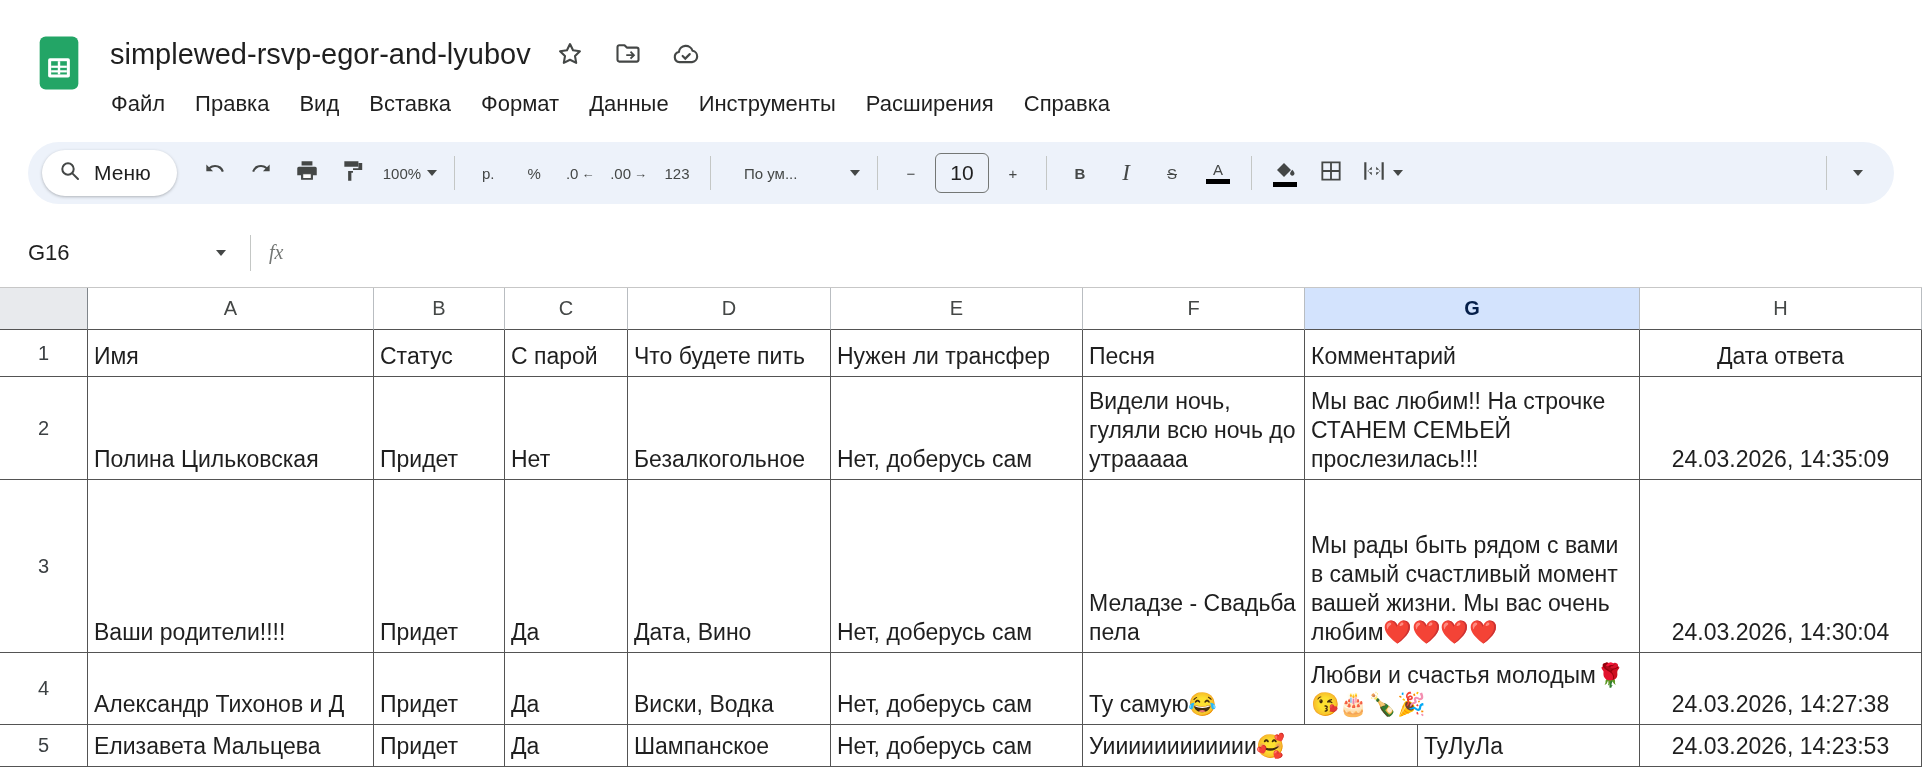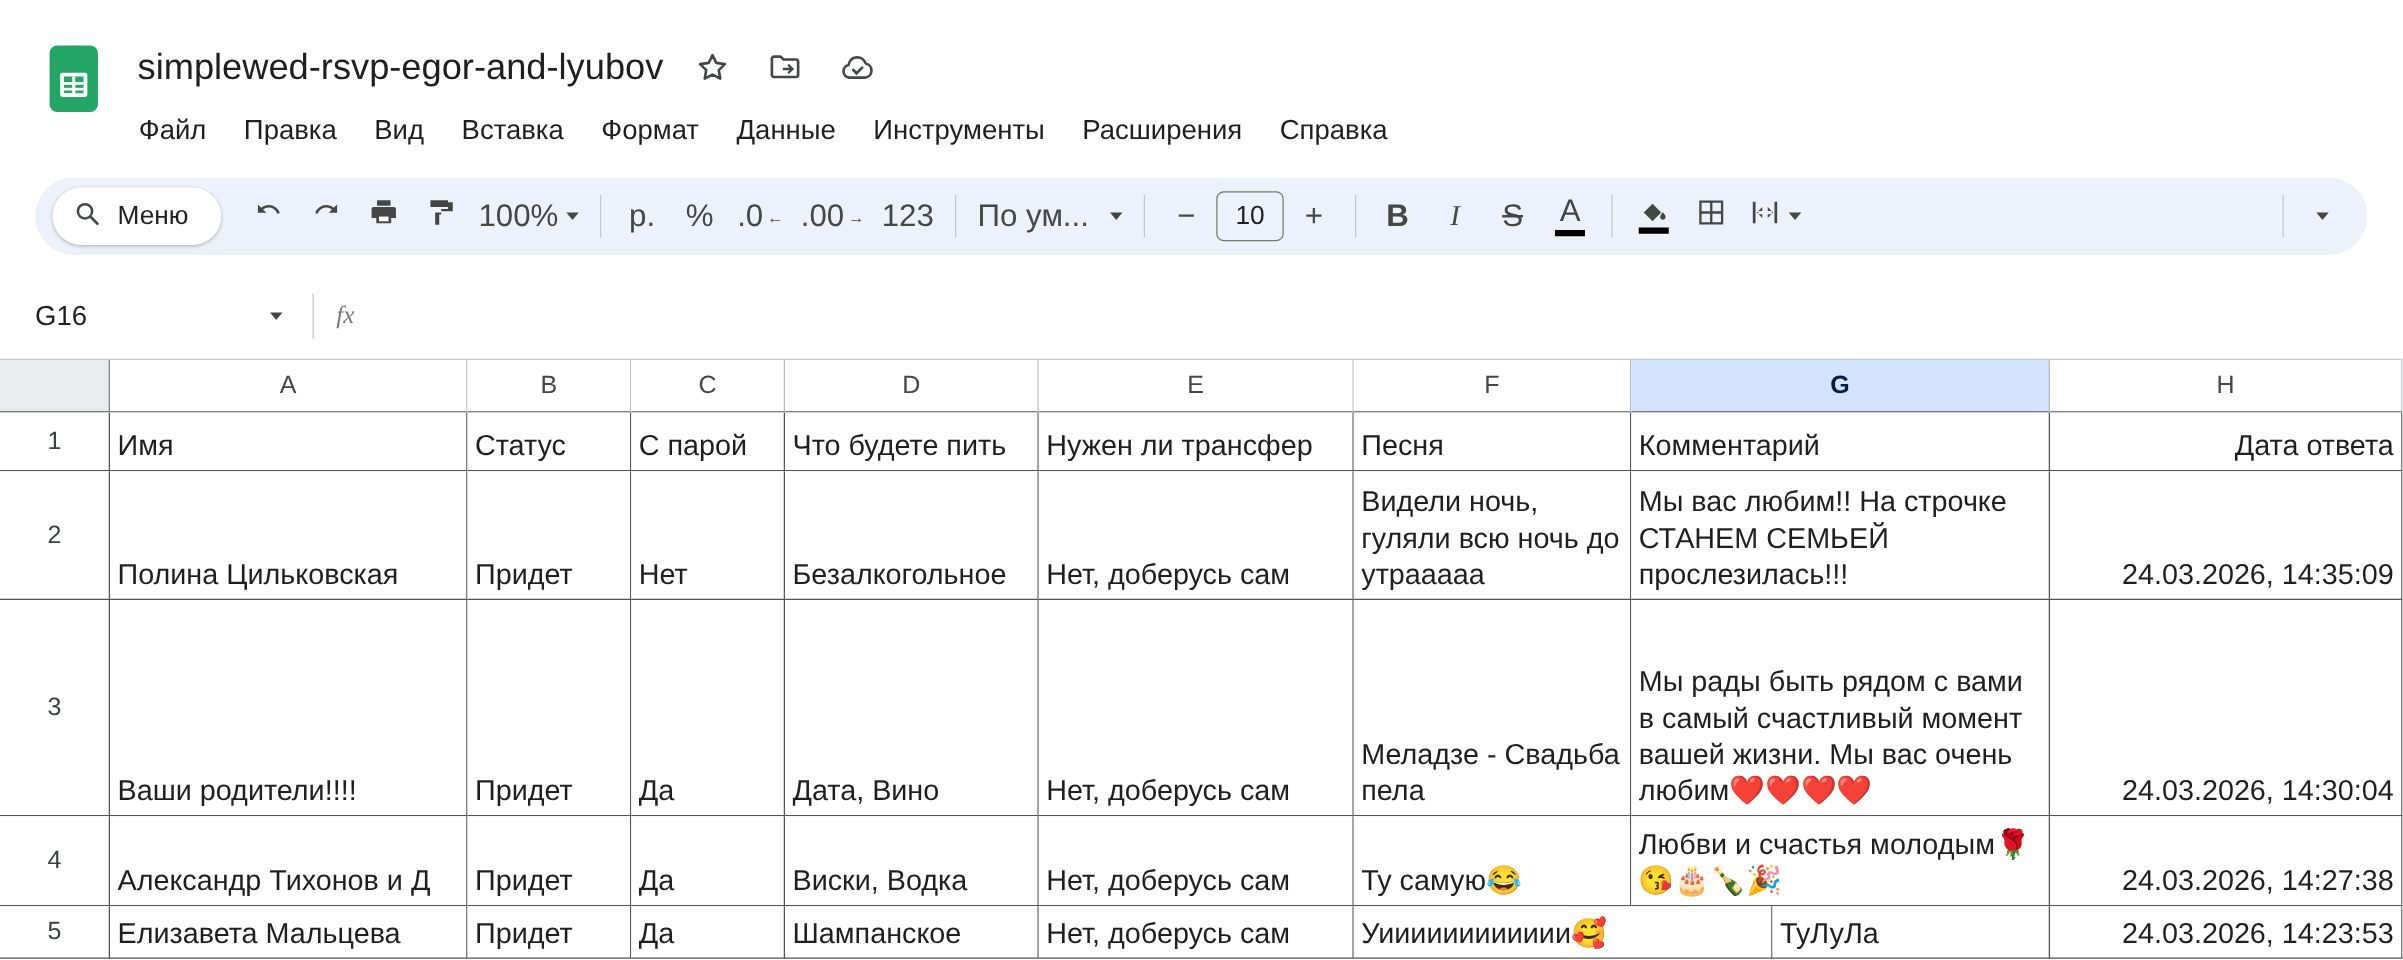--- a/index.html
+++ b/index.html
@@ -19,21 +19,21 @@
 
   
   .toolbar-strip { height: 90px; padding: 0 28px; display: flex; align-items: center; }
   .toolbar { background: var(--toolbar-bg, #edf2fa); border-radius: 32px; height: 62px; width: 100%;
     display: flex; align-items: center; padding: 10px 14px; gap: 2px; overflow: hidden; }
   .search-pill { background: #fff; border-radius: 26px; height: 46px; display: flex; align-items: center;
     gap: 12px; padding: 0 26px 0 16px; box-shadow: 0 1px 3px rgba(60,64,67,.35); margin-right: 14px; cursor: pointer; }
   .search-label { font-size: 21px; color: #1f1f1f; }
   .tbtn { min-width: 44px; height: 44px; border-radius: 8px; display: flex; align-items: center;
     justify-content: center; gap: 6px; color: #444746; font-size: 21px; cursor: pointer; padding: 0 6px; }
-  .txt-ico { font-size: 25px; color: #444746; font-weight: 500; white-space: nowrap; }
+  .txt-ico { font-size: 15px; color: #444746; font-weight: 500; white-space: nowrap; }
   .mini-arrow { font-size: 13px; margin-left: -3px; color: #444746; }
   .tdiv { width: 1px; height: 34px; background: #c4c7c5; margin: 0 9px; flex: none; }
   .caret { width: 0; height: 0; border-left: 5px solid transparent; border-right: 5px solid transparent;
     border-top: 6px solid #444746; }
   .size-box { width: 54px; height: 40px; border: 1px solid #747775; border-radius: 6px; display: flex;
     align-items: center; justify-content: center; font-size: 21px; color: #1f1f1f; background: transparent; cursor: text; }
   .fmt-b { font-weight: 700; }
   .fmt-i { font-style: italic; font-family: "Liberation Serif", serif; font-size: 23px; }
   .fmt-s { text-decoration: line-through; }
   .letter-stack { display: flex; flex-direction: column; align-items: center; line-height: 1; }
@@ -57,21 +57,21 @@
   .header-row .corner-cell { background: #e8eaed; border-right: 1px solid #80868b; }
   .header-row .col-header.selected { background: var(--selected-column-bg, #d3e3fd);
     color: #041e49; font-weight: 700; }
   .row-header { display: flex; align-items: center; justify-content: center; font-size: 20px;
     color: #3c4043; background: #fff; cursor: pointer; }
   .data-row > div { border-right: 1px solid #545454; border-bottom: 1px solid #545454; }
   .cell { display: flex; align-items: flex-end; overflow: hidden; padding: 2px 6px 5px 6px;
     font-size: 23px; line-height: 29px; background: #fff; cursor: cell; }
   .cell .cell-text { display: block; width: 100%; white-space: nowrap; overflow: hidden; }
   .cell.wrap .cell-text { white-space: normal; word-wrap: break-word; }
-  .cell.right .cell-text { text-align: right; }
+  .cell.right .cell-text { text-align: center; }
 </style>
 </head>
 <body>
 
 <header class="top">
   <div class="logo-wrap">
     <svg width="58" height="58" viewBox="0 0 48 48">
       <rect x="8" y="2" width="32" height="44" rx="5" fill="#23a566"></rect>
       <rect x="15" y="20" width="18" height="16" rx="1.5" fill="#fff"></rect>
       <rect x="17.5" y="22.5" width="13" height="11" fill="#23a566"></rect>
@@ -172,21 +172,21 @@
     <div class="tbtn">
       <span class="txt-ico">.00</span>
         <span class="mini-arrow">→</span>
     </div>
     <div class="tbtn">
       <span class="txt-ico">123</span>
     </div>
 
     <div class="tdiv"></div>
 
-    <div class="tbtn" style="min-width:128px;justify-content:space-between;">
+    <div class="tbtn" style="min-width:128px;justify-content:space-between;margin-left:16px;">
       <span class="txt-ico">По ум...</span>
       <span class="caret"></span>
     </div>
 
     <div class="tdiv"></div>
 
     <div class="tbtn">
         <span class="txt-ico">−</span>
       </div>
     <div class="size-box">10</div>

